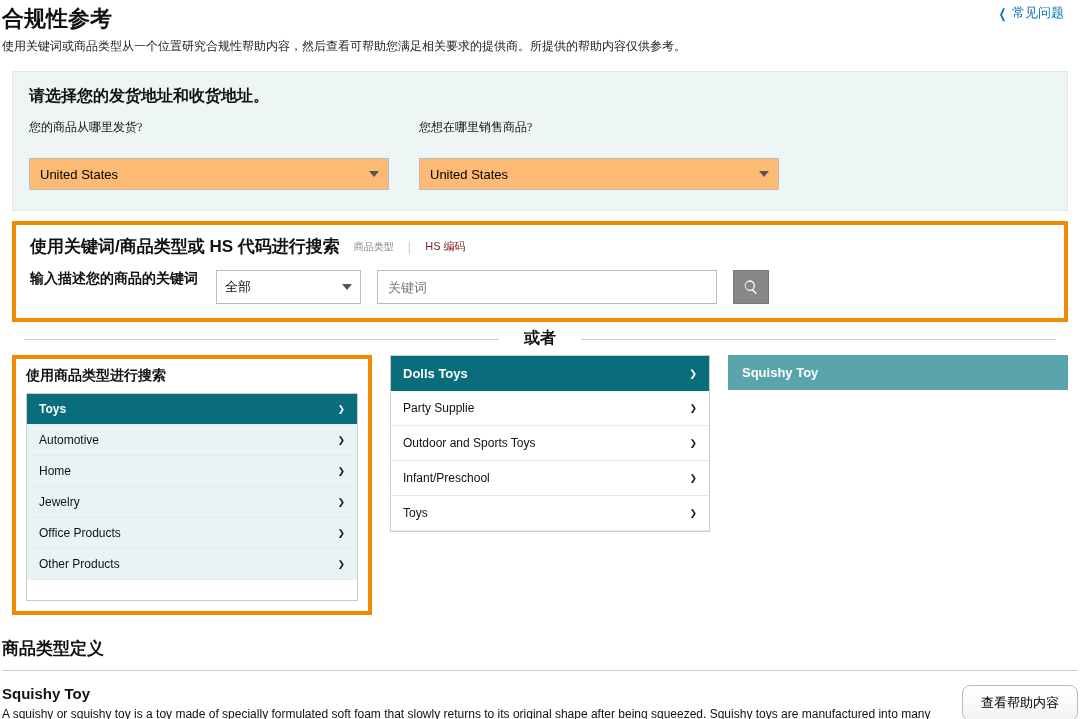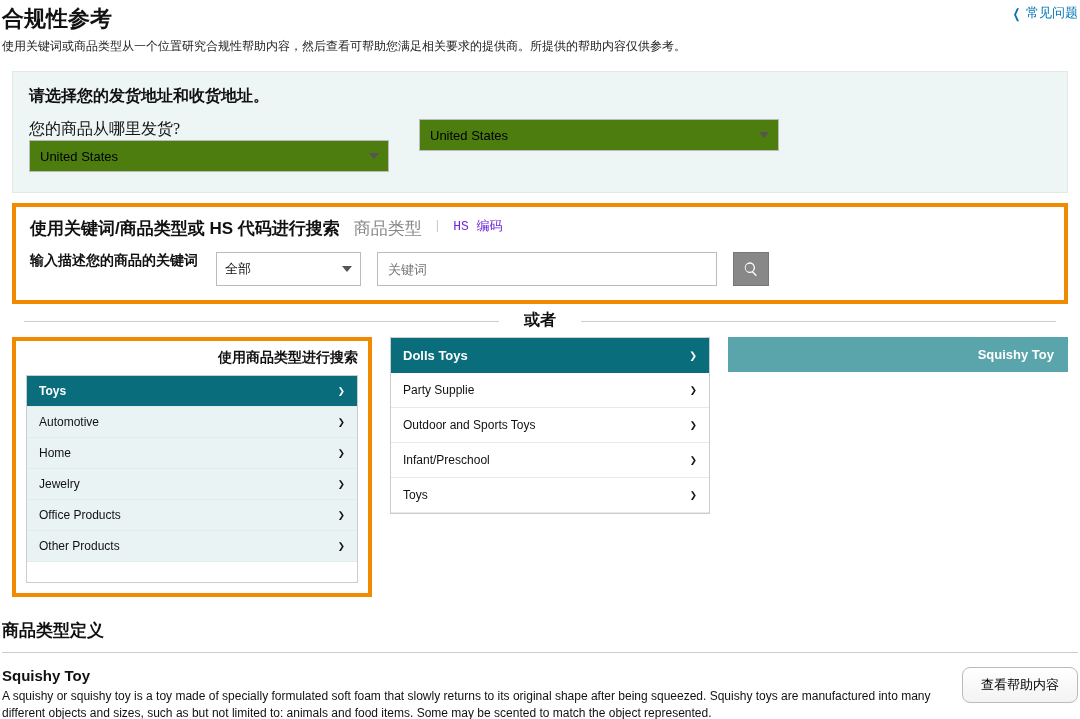--- a/index.html
+++ b/index.html
@@ -1,47 +1,47 @@
 <!DOCTYPE html>
 <html><head>
 <meta charset="utf-8">
 <style>
   * { box-sizing: border-box; margin: 0; padding: 0; }
   body { font-family: "Helvetica Neue", Arial, sans-serif; color: #111; background: #fff; font-size: 13px; }
   .page { width: 1080px; min-height: 719px; position: relative; }
-  .header { display: flex; justify-content: space-between; align-items: flex-start; padding: 4px 2px 2px 2px; }
+  .header { display: flex; justify-content: space-between; align-items: flex-start; padding: 4px 16px 2px 2px; }
   .title { font-size: 22px; font-weight: bold; }
   .faq-link { color: #0073b3; font-size: 13px; cursor: pointer; display: flex; align-items: center; gap: 4px; }
   .subtitle { font-size: 12px; color: #222; padding: 2px 2px 10px 2px; }
   .panel-light { background: #edf5f5; border: 1px solid #ddd8; margin: 6px 12px 10px 12px; padding: 14px 16px 20px 16px; }
   .panel-light h3 { font-size: 16px; font-weight: bold; margin-bottom: 12px; }
   .row { display: flex; gap: 30px; }
   .col { flex: 0 0 360px; display: flex; flex-direction: column; }
-  .label { font-size: 16px; margin-bottom: 0; font-family: Liberation Serif, serif; }
+  .label { font-size: 12px; margin-bottom: 22px; font-family: Liberation Serif, serif; }
   .select { position: relative; }
-  .select select { width: 100%; height: 32px; border: 1px solid #bbb; background: #4d7c0f; padding: 0 28px 0 10px; font-size: 13px; appearance: none; -webkit-appearance: none; }
+  .select select { width: 100%; height: 32px; border: 1px solid #bbb; background: #fdba74; padding: 0 28px 0 10px; font-size: 13px; appearance: none; -webkit-appearance: none; }
   .select::after { content: ""; position: absolute; right: 10px; top: 13px; border-left: 5px solid transparent; border-right: 5px solid transparent; border-top: 6px solid #555; pointer-events: none; }
   .orange-box { border: 4px solid #f08a00; margin: 6px 12px; padding: 10px 14px 14px 14px; }
-  .search-header { display: flex; gap: 14px; margin-bottom: 12px; flex-wrap: wrap; }
+  .search-header { display: flex; align-items: center; gap: 14px; margin-bottom: 12px; flex-wrap: wrap; }
   .search-header h3 { font-size: 17px; font-weight: bold; }
-  .tab-inactive { color: #888; font-size: 17px; }
+  .tab-inactive { color: #888; font-size: 10px; }
   .sep { color: #ccc; }
-  .tab-active { color: #6d28d9; font-size: 13px; cursor: pointer; font-family: Liberation Mono, monospace; }
+  .tab-active { color: #7f1d1d; font-size: 11px; cursor: pointer; }
   .search-row { display: flex; gap: 16px; }
   .search-label { font-size: 14px; font-weight: bold; width: 170px; }
   .dropdown { width: 145px; height: 34px; border: 1px solid #bbb; background: #fff; display: flex; align-items: center; justify-content: space-between; padding: 0 8px; cursor: pointer; }
   .dropdown::after { content: ""; border-left: 5px solid transparent; border-right: 5px solid transparent; border-top: 6px solid #555; }
   .keyword-input { flex: 1; max-width: 340px; height: 34px; border: 1px solid #bbb; padding: 0 10px; font-size: 13px; }
   .search-btn { width: 36px; height: 34px; background: #888; border: 1px solid #777; display: flex; align-items: center; justify-content: center; cursor: pointer; }
   .search-btn svg { width: 16px; height: 16px; fill: #fff; }
   .or-divider { text-align: center; font-size: 16px; font-weight: bold; margin: 4px 12px; position: relative; }
   .or-divider::before, .or-divider::after { content: ""; position: absolute; top: 50%; width: 45%; border-top: 1px solid #ccc; }
   .or-divider::before { left: 12px; }
   .or-divider::after { right: 12px; }
-  .cat-area { margin: 6px 12px; display: flex; gap: 18px; align-items: flex-start; text-align: right; }
+  .cat-area { margin: 6px 12px; display: flex; gap: 18px; align-items: flex-start; }
   .cat-box-orange { border: 4px solid #f08a00; padding: 8px 10px 10px 10px; width: 360px; }
   .cat-box-orange h4 { font-size: 14px; font-weight: bold; margin-bottom: 8px; }
   .cat-list { border: 1px solid #ccc; background: #fff; height: 208px; overflow-y: scroll; }
   .cat-item { display: flex; justify-content: space-between; align-items: center; padding: 8px 12px; border-bottom: 1px solid #e3ecec; background: #eaf3f3; cursor: pointer; font-size: 12px; }
   .cat-item.selected { background: #0a6d7c; color: #fff; font-weight: bold; }
   .chev { font-family: monospace; }
   .cat-mid { width: 320px; margin-top: 0px; }
   .cat-mid-list { border: 1px solid #ccc; }
   .cat-mid-head { background: #0a6d7c; color: #fff; font-weight: bold; padding: 10px 12px; display: flex; justify-content: space-between; align-items: center; font-size: 13px; }
   .cat-mid-item { background: #fff; padding: 10px 12px; border-bottom: 1px solid #e3ecec; display: flex; justify-content: space-between; align-items: center; cursor: pointer; font-size: 12px; }
@@ -75,20 +75,21 @@
     <div class="row">
       <div class="col">
         <div class="label">您的商品从哪里发货?</div>
         <div class="select">
           <select>
             <option>United States</option>
           </select>
         </div>
       </div>
       <div class="col">
+        <div class="label">您想在哪里销售商品?</div>
         <div class="select">
           <select>
             <option>United States</option>
           </select>
         </div>
       </div>
     </div>
   </div>
 
   <div class="orange-box">

